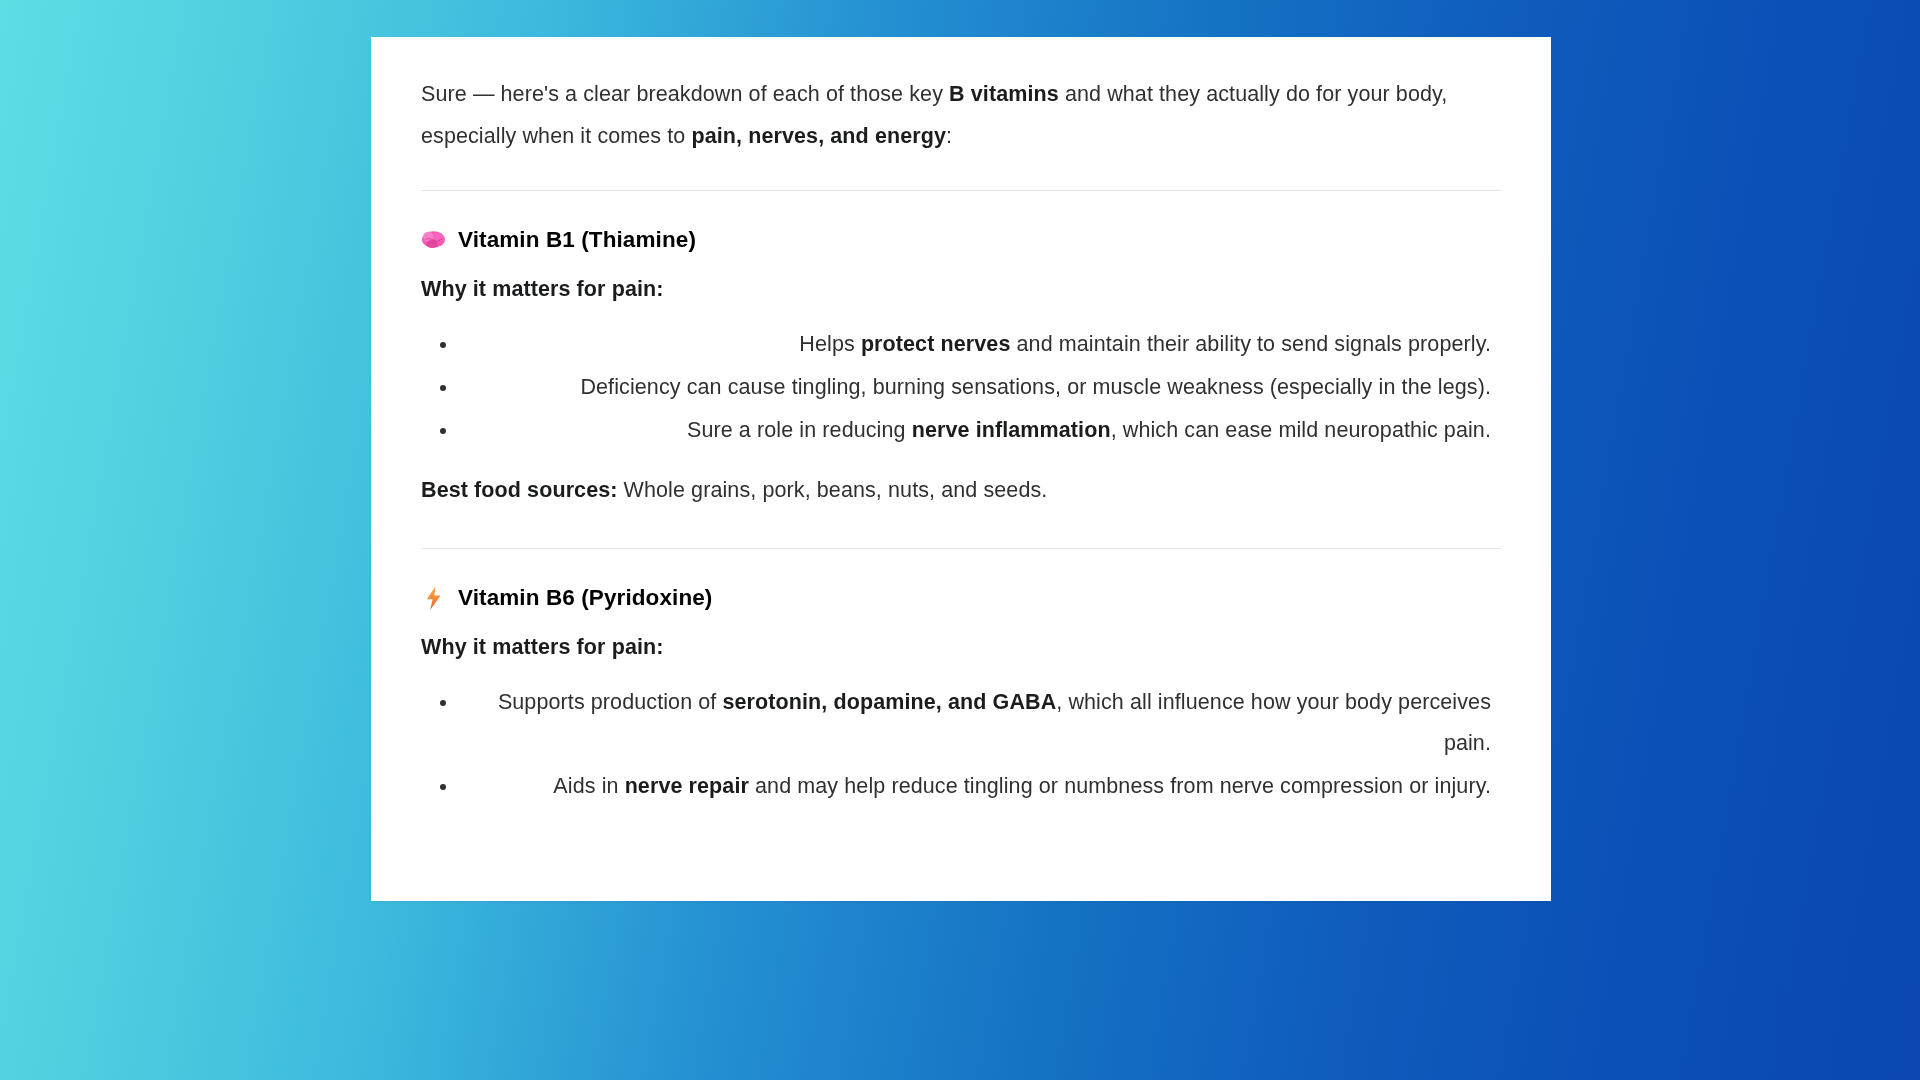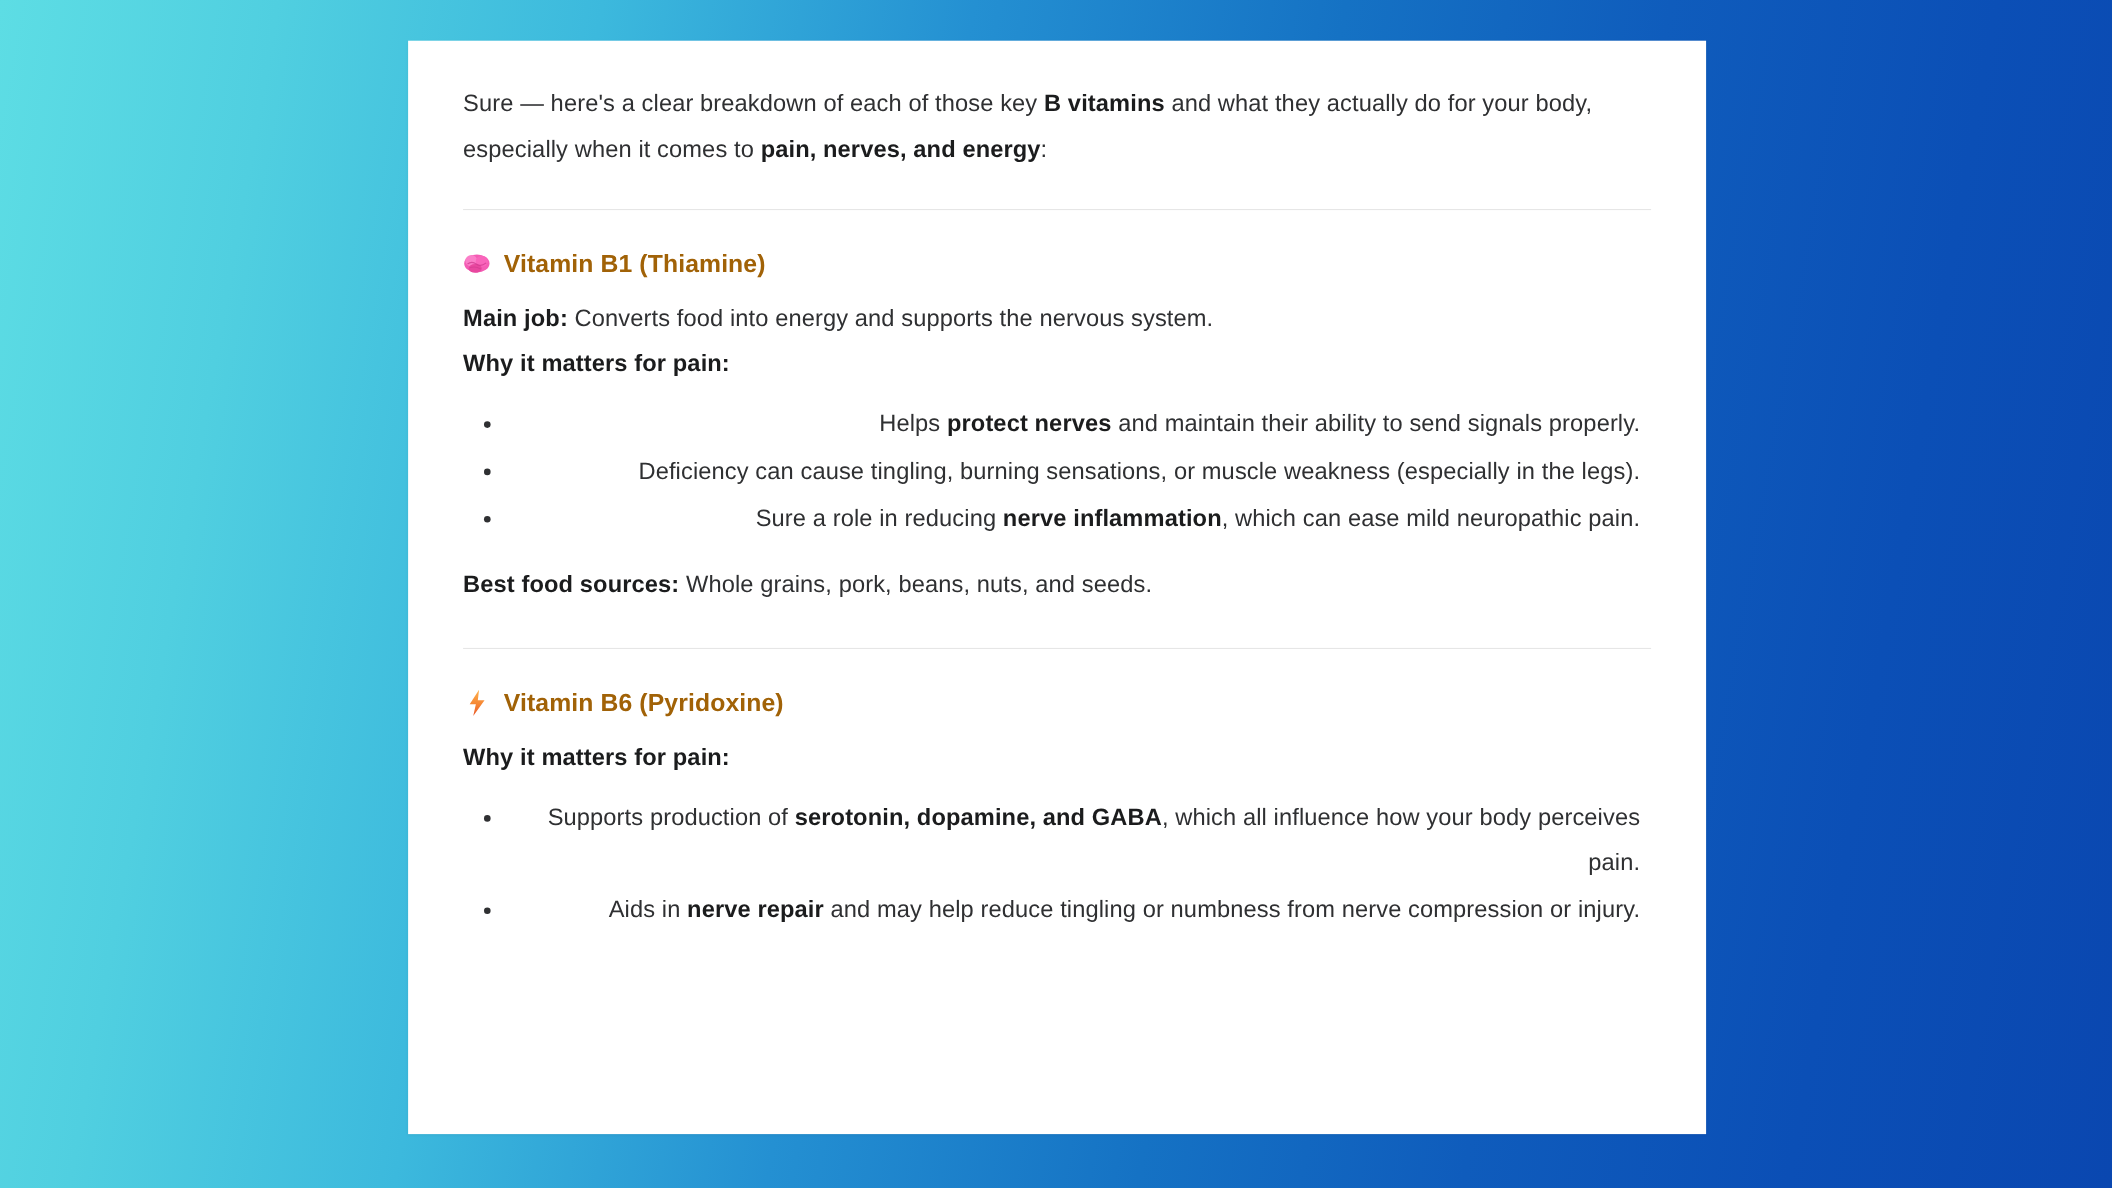--- a/index.html
+++ b/index.html
@@ -29,21 +29,21 @@
     display: flex;
     align-items: flex-start;
     justify-content: flex-start;
   }
 
   .answer-card {
     position: absolute;
     left: 371px;
     top: 37px;
     width: 1180px;
-    height: 994px;
+    height: 864px;
     background: #ffffff;
     overflow: hidden;
     box-shadow: 0 1px 3px rgba(0,0,0,0.06);
   }
 
   .card-inner {
     padding: 30px 50px 0 50px;
   }
 
   .intro {
@@ -61,21 +61,21 @@
     margin: 33px 0 0 0;
   }
 
   .section {
     padding-top: 26px;
   }
 
   .section-heading {
     font-size: 22.5px;
     font-weight: bold;
-    color: #a16207;
+    color: #000000;
     letter-spacing: 0.1px;
     display: flex;
     align-items: flex-start;
     gap: 11px;
     padding: 10px 0 16px 0;
   }
 
   .emoji {
     font-size: 22px;
     line-height: 1;
@@ -156,23 +156,20 @@
                 <ellipse cx="17" cy="8.5" rx="5.5" ry="5" fill="#f965bb"></ellipse>
                 <ellipse cx="11" cy="15" rx="6" ry="4" fill="#e8479f"></ellipse>
                 <path d="M4 11 q4 -3 8 0 q4 3 9 -1" stroke="#d13a90" stroke-width="1.1" fill="none" opacity="0.75"></path>
                 <path d="M6 14.5 q5 -2 10 1" stroke="#d13a90" stroke-width="1" fill="none" opacity="0.6"></path>
               </svg>
             </span>
           </span>
           <span>Vitamin B1 (Thiamine)</span>
         </div>
 
-        <div class="line">
-          <b>Main job:</b><span> Converts food into energy and supports the nervous system.</span>
-        </div>
 
         <div class="line">
           <b>Why it matters for pain:</b>
         </div>
 
         <ul class="bullets">
           <li>
             <span>Helps </span><b>protect nerves</b><span> and maintain their ability to send signals properly.</span>
           </li>
           <li>

